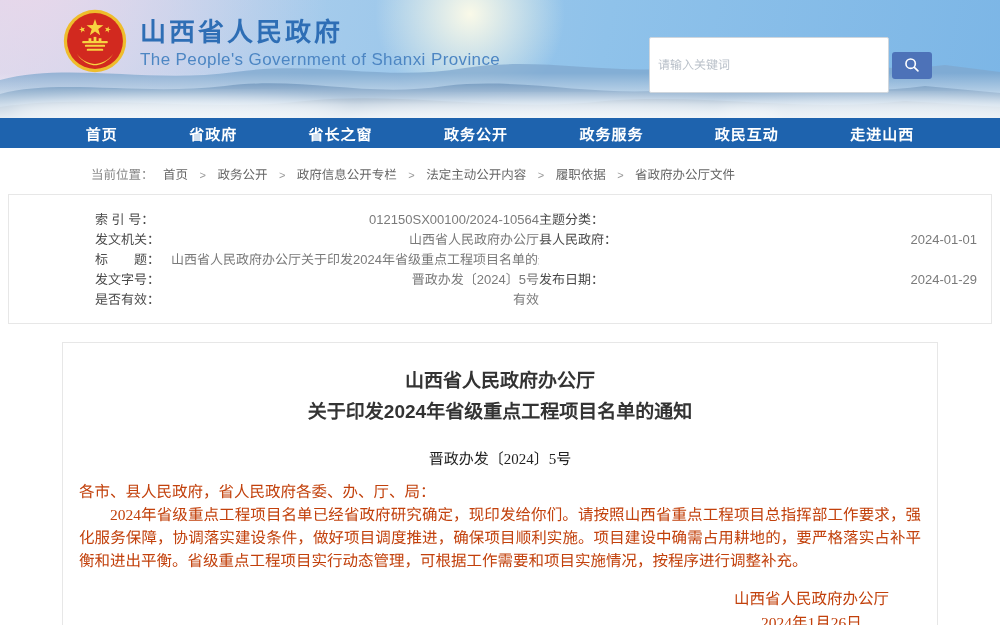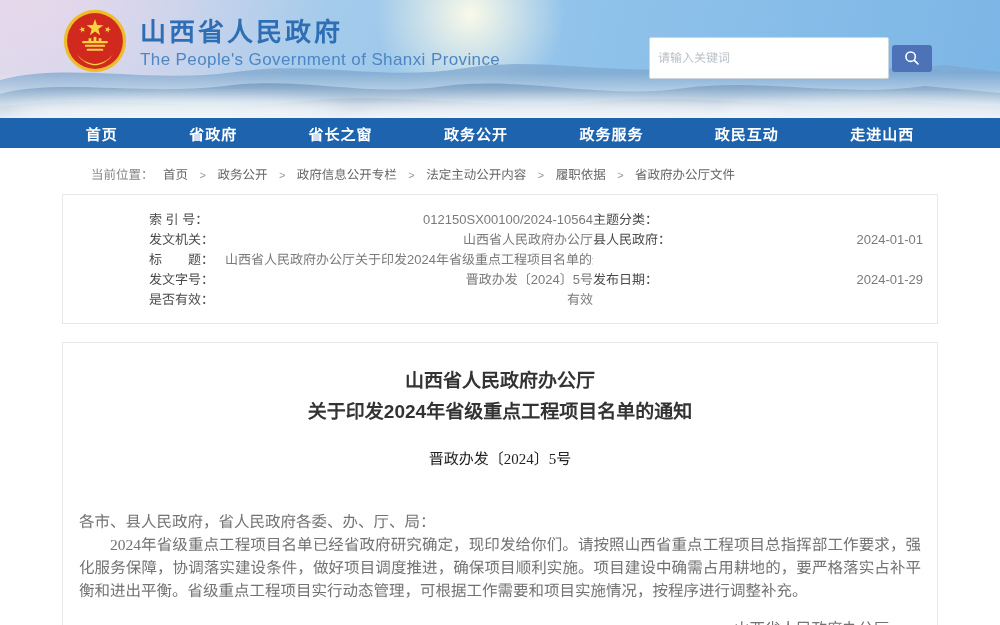--- a/index.html
+++ b/index.html
@@ -14,49 +14,49 @@
       linear-gradient(100deg, #cfdcf0 0%, #a9cdec 25%, #8fc2ea 60%, #7cb6e6 100%);}
   .banner-art{position:absolute;left:0;bottom:0;width:1000px;height:118px;display:block;}
   .banner::after{content:"";position:absolute;left:0;bottom:0;width:100%;height:45px;
     background:linear-gradient(180deg, rgba(255,255,255,0) 0%, rgba(246,250,253,0.75) 70%, rgba(248,251,253,0.9) 100%);}
   .brand{position:absolute;left:62px;top:8px;display:flex;align-items:flex-start;z-index:3;}
   .emblem{width:66px;height:66px;margin-right:12px;}
   .site-cn{font-size:26px;font-weight:bold;color:#2e6eb5;letter-spacing:3px;line-height:36px;margin-top:6px;}
   .site-en{font-size:17px;color:#4d86c3;letter-spacing:0.4px;}
   .search-area{position:absolute;right:68px;top:37px;display:flex;align-items:center;z-index:3;}
   .search-input{width:222px;height:24px;border:1px solid #cfd6dd;border-radius:2px;
-    padding:8px 8px;font-size:12px;color:#444;background:#fff;outline:none;}
+    padding:15px 8px;font-size:12px;color:#444;background:#fff;outline:none;}
   .search-input::placeholder{color:#b9c0c9;}
   .search-btn{width:40px;height:27px;margin-left:3px;border:none;border-radius:3px;
     background:#4d72b8;cursor:pointer;display:flex;align-items:center;justify-content:center;}
 
   
   .nav{height:30px;background:#1e63ae;}
   .nav-inner{width:900px;margin:0 auto;height:30px;display:flex;justify-content:space-around;align-items:center;}
   .nav-item{color:#ffffff;font-size:15px;font-weight:bold;text-decoration:none;letter-spacing:1px;cursor:pointer;}
 
   
   .breadcrumb{margin:16px 0 11px 63px;font-size:12.5px;color:#777;}
   .crumb-link{color:#666;text-decoration:none;cursor:pointer;}
   .crumb-sep{color:#999;margin:0 8px;font-size:11px;}
   .crumb-prefix{color:#888;margin-right:6px;margin-left:28px;}
 
   
-  .meta-box{width:876px;margin:0 auto;border:1px solid #e7e7e7;box-sizing:border-box;
+  .meta-box{width:984px;margin:0 auto;border:1px solid #e7e7e7;box-sizing:border-box;
     padding:15px 14px 13px 86px;background:#fff;}
   .meta-row{display:grid;grid-template-columns:62px 382px 66px 1fr;line-height:20px;font-size:13px;}
   .meta-label{color:#4a4a4a;white-space:nowrap;}
   .meta-value{color:#7a7a7a;padding-left:14px;white-space:nowrap;overflow:hidden;text-align:right;}
 
   
   .doc-box{width:876px;margin:18px auto 0;border:1px solid #e7e7e7;box-sizing:border-box;
     background:#fff;padding:22px 16px 60px;min-height:320px;}
   .doc-title{font-size:19px;font-weight:bold;color:#333;text-align:center;line-height:31px;margin:0;}
   .doc-number{font-family:"Liberation Serif", serif;font-size:15px;color:#222;text-align:center;margin-top:20px;}
-  .doc-body{font-family:"Liberation Serif", serif;font-size:15.5px;color:#737373;line-height:23px;margin-top:42px;}
+  .doc-body{font-family:"Liberation Serif", serif;font-size:15.5px;color:#c2410c;line-height:23px;margin-top:12px;}
   .doc-salutation{margin:0;}
   .doc-paragraph{margin:0;text-indent:2em;text-align:justify;}
   .sign-block{text-align:center;float:right;margin-right:32px;margin-top:15px;}
   .sign-line{line-height:24px;}
 </style>
 </head>
 <body>
 
 <div class="page">
 

